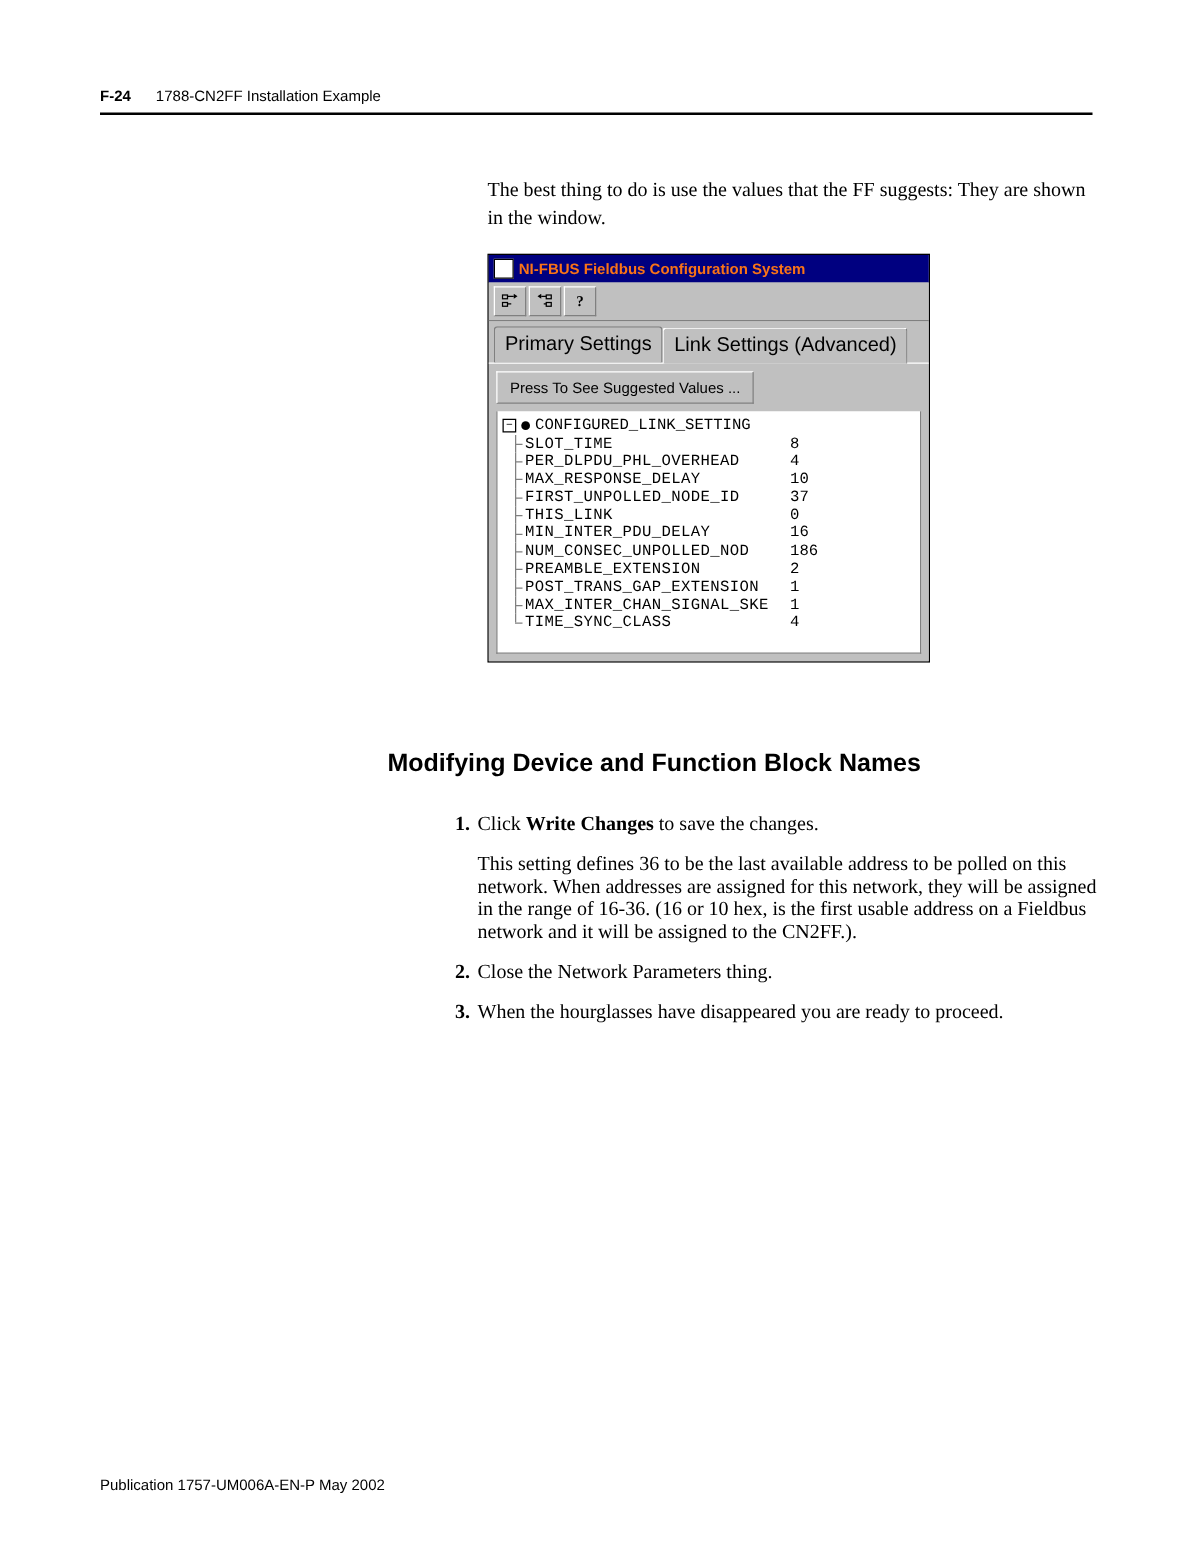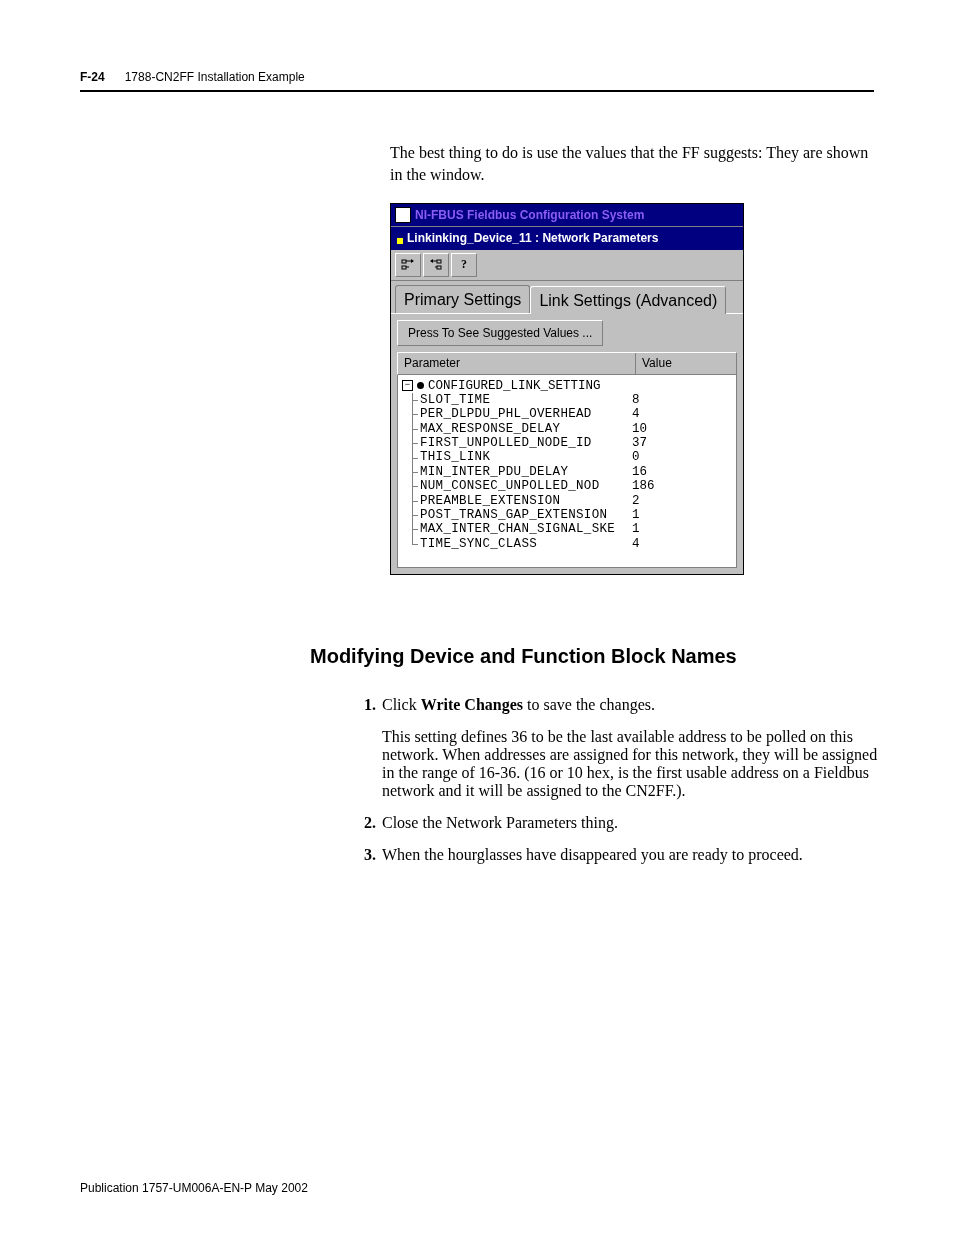--- a/index.html
+++ b/index.html
@@ -42,21 +42,21 @@
     width: 352px;
     border: 1px solid #000;
     font-family: "MS Sans Serif", Tahoma, Arial, sans-serif;
     font-size: 12px;
     background: #c0c0c0;
     margin-top: 10px;
     margin-bottom: 70px;
   }
   .titlebar {
     background: #000080;
-    color: #8b5cf6;
+    color: #f97316;
     font-weight: bold;
     padding: 3px 4px;
     display: flex;
     align-items: center;
     gap: 4px;
   }
   .titlebar .ticon {
     width: 14px; height: 14px;
     background: #fff;
     border: 1px solid #000;
@@ -208,24 +208,20 @@
     <span>1788-CN2FF Installation Example</span>
   </div>
 
   <div class="body-col">
     <p class="intro-para">The best thing to do is use the values that the FF suggests: They are shown in the window.</p>
 
     <div class="shot">
       <div class="titlebar">
         <span class="ticon"></span>
         <span>NI-FBUS Fieldbus Configuration System</span>
-      </div>
-      <div class="subtitlebar">
-        <span class="dot"></span>
-        <span>Linkinking_Device_11 : Network Parameters</span>
       </div>
       <div class="toolbar">
         <div class="tbtn">
           <svg width="14" height="12">
               <rect x="1" y="1" width="4" height="3" fill="none" stroke="#000"></rect>
               <rect x="1" y="7" width="4" height="3" fill="none" stroke="#000"></rect>
               <path d="M5 2 H10 M5 8 H8" stroke="#000"></path>
               <path d="M10 0 L13 2 L10 4" fill="#000"></path>
             </svg>
         </div>
@@ -241,24 +237,20 @@
           <span style="color:#000;font-family:serif;font-weight:bold;">?</span>
         </div>
       </div>
       <div class="tabs-row">
         <div class="tab">Primary Settings</div>
         <div class="tab active">Link Settings (Advanced)</div>
       </div>
       <div class="panel">
         <div class="suggest-btn">Press To See Suggested Values ...</div>
         <div class="grid">
-          <div class="grid-head">
-            <div class="gh-param">Parameter</div>
-            <div class="gh-val">Value</div>
-          </div>
           <div class="grid-body">
             <div class="tree-root">
               <span class="box">−</span>
               <span class="bullet"></span>
               <span>CONFIGURED_LINK_SETTING</span>
             </div>
             <div class="tree-rows" id="tree-rows">
                 <div class="trow">
                   <span class="branch"></span>
                   <span class="pname">SLOT_TIME</span>

